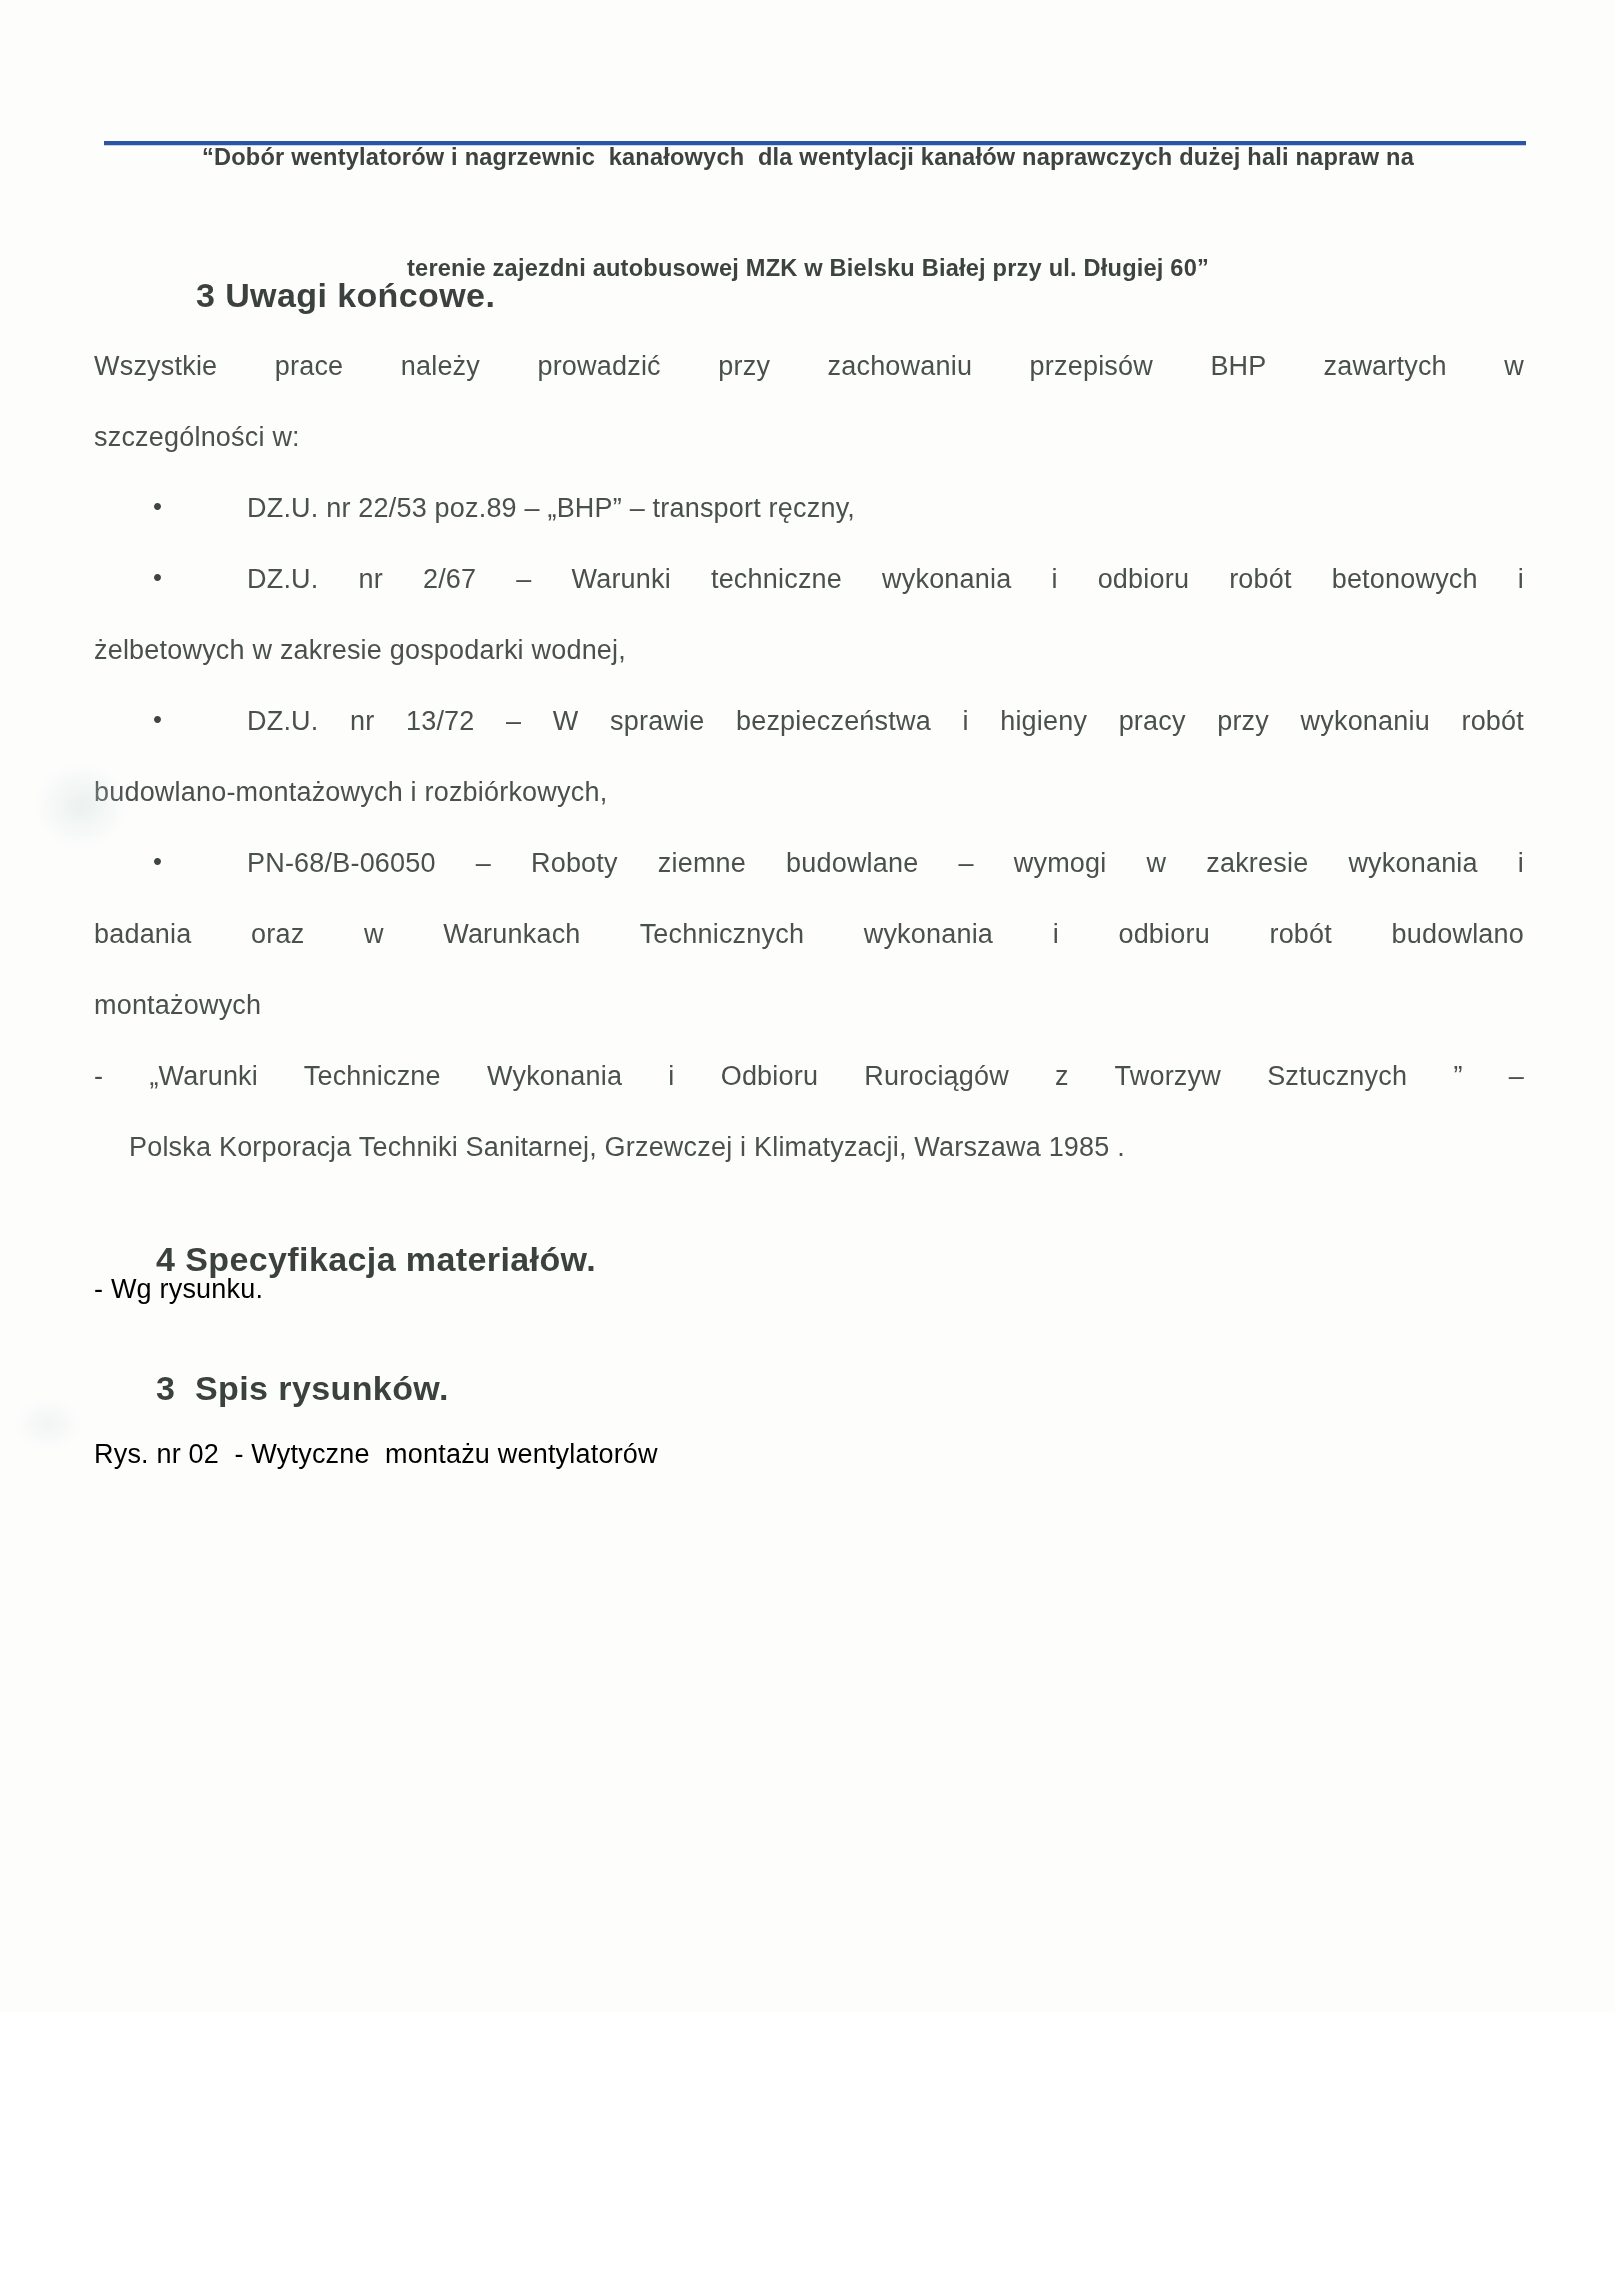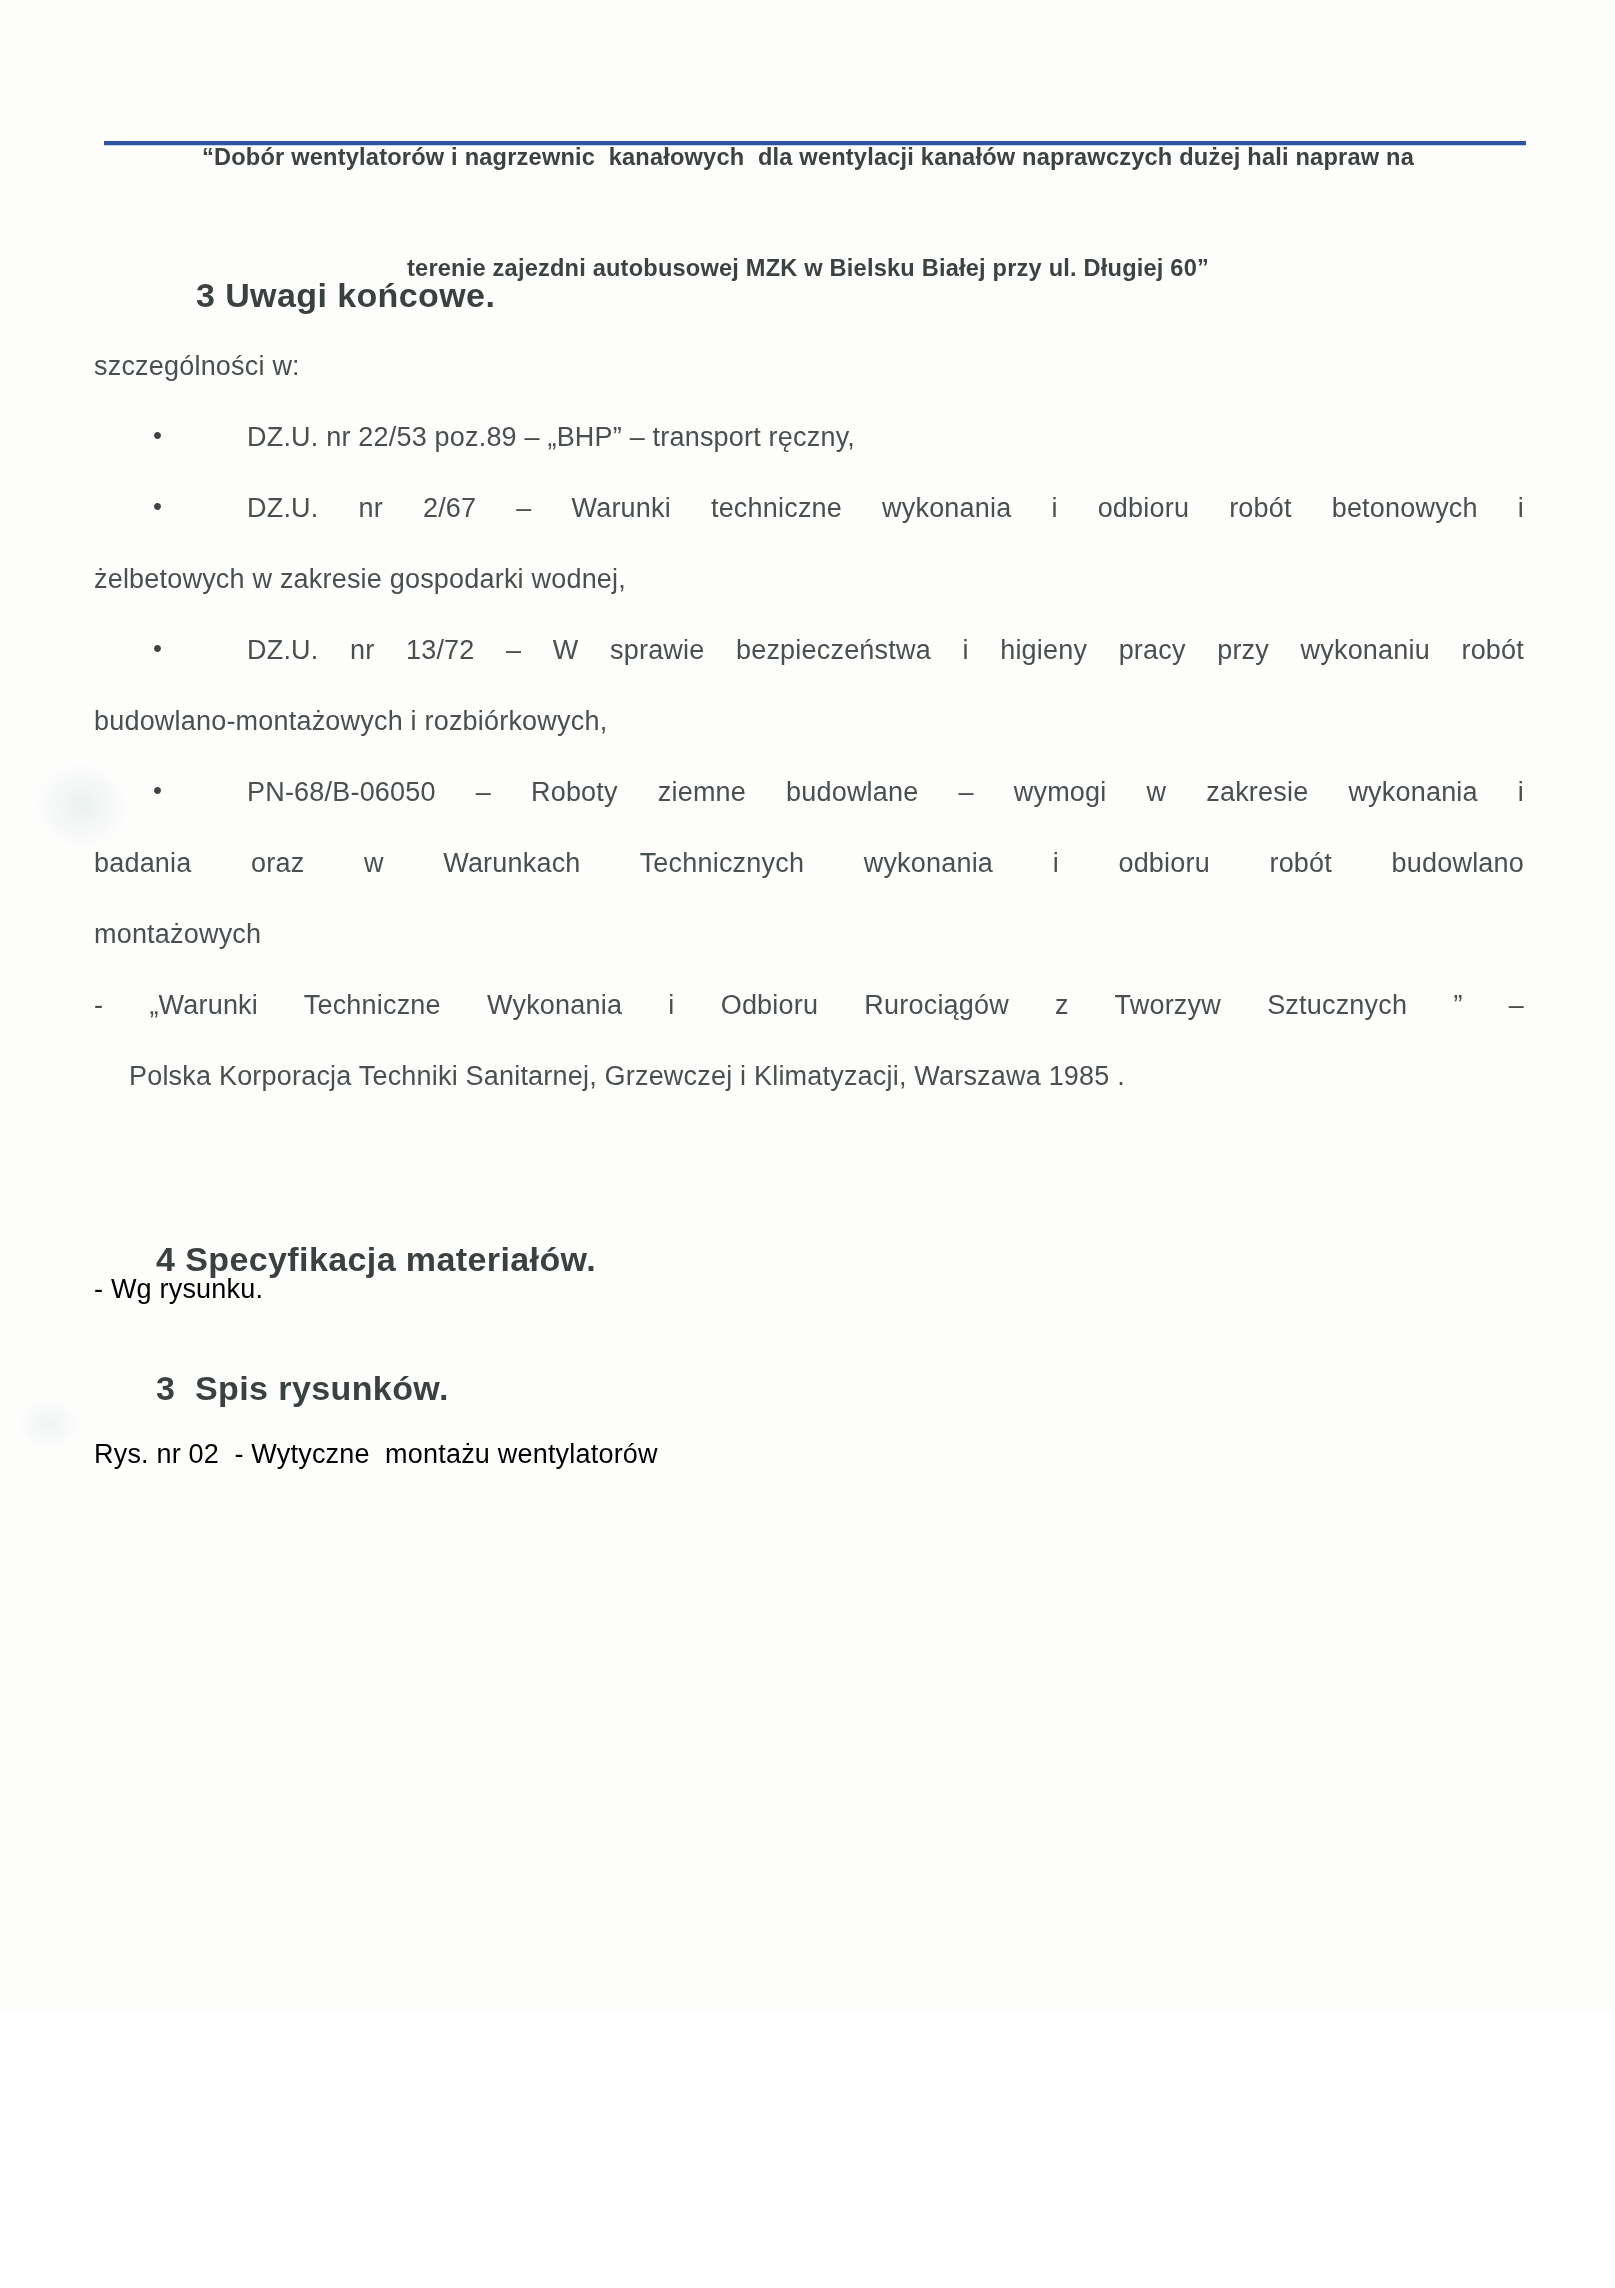--- a/index.html
+++ b/index.html
@@ -82,20 +82,21 @@
 
   <div class="doc-header">
     <div>“Dobór wentylatorów i nagrzewnic  kanałowych  dla wentylacji kanałów naprawczych dużej hali napraw na</div>
     <div>terenie zajezdni autobusowej MZK w Bielsku Białej przy ul. Długiej 60”</div>
   </div>
   <div class="rule rule-top"></div>
 
   <div class="sec-heading h3">3 Uwagi końcowe.</div>
 
   <div class="body-block">
+    <div class="line just">Wszystkie prace należy prowadzić przy zachowaniu przepisów BHP zawartych w</div>
     <div class="line">szczególności w:</div>
 
     <div class="line bullet">
       <span class="dot">•</span>
       <span>DZ.U. nr 22/53 poz.89 – „BHP” – transport ręczny,</span>
     </div>
 
     <div class="line bullet just">
       <span class="dot">•</span>
       <span>DZ.U. nr 2/67 – Warunki techniczne wykonania i odbioru robót betonowych i</span>

